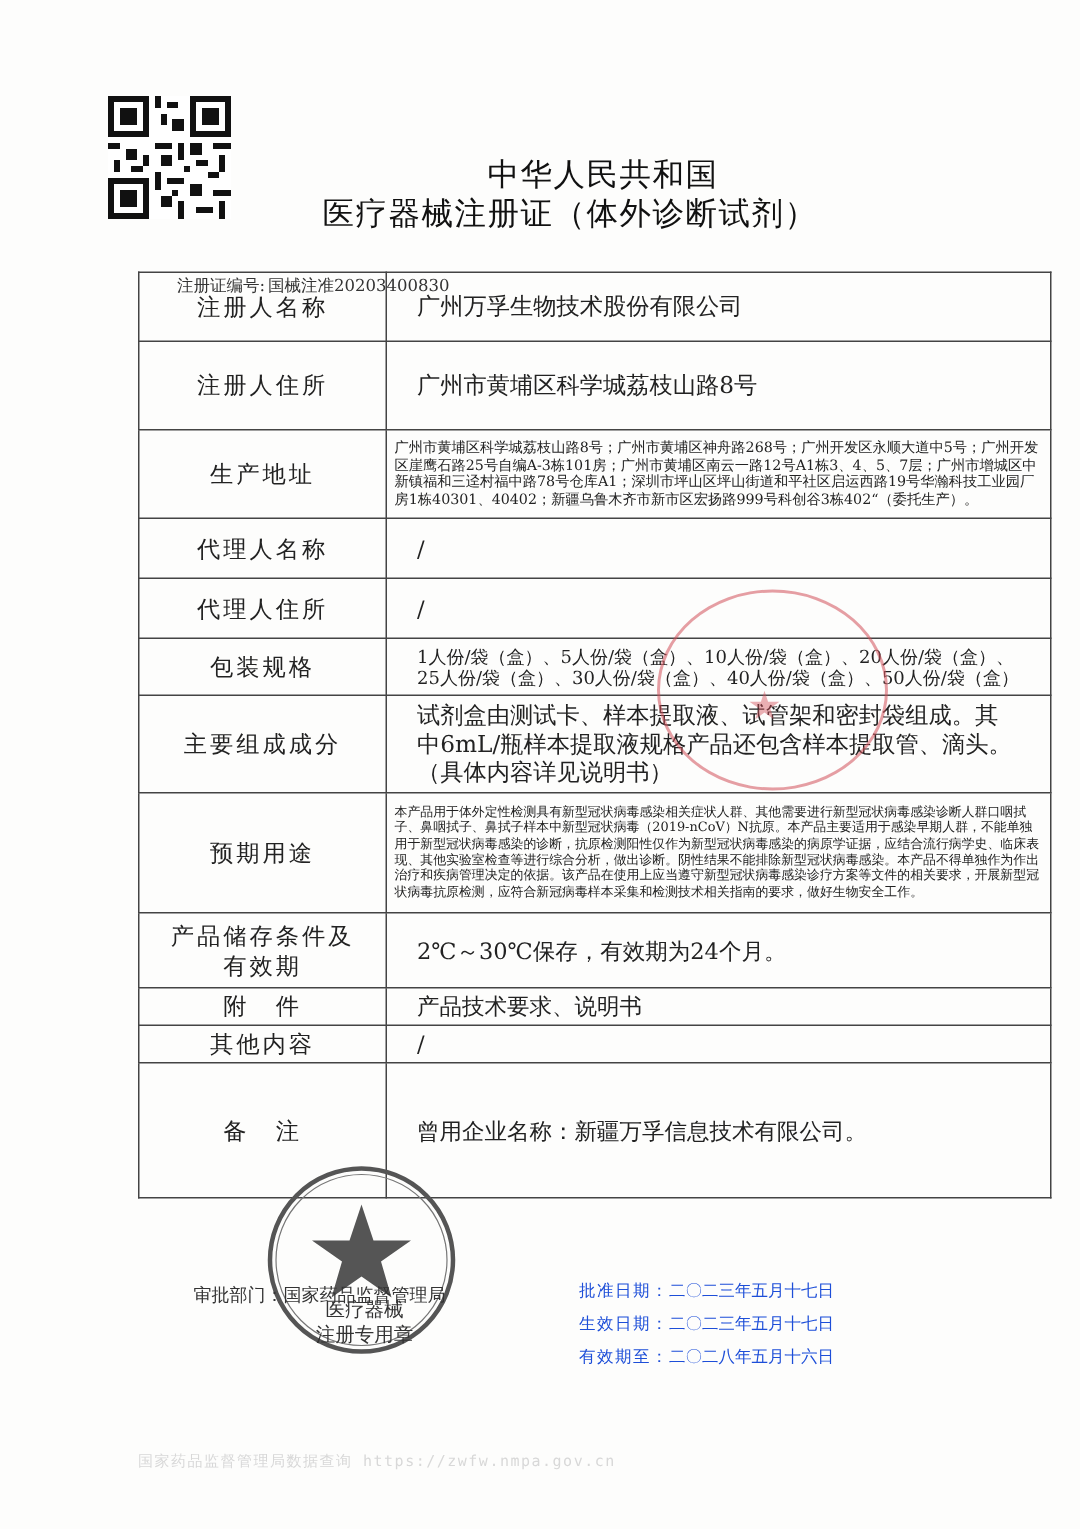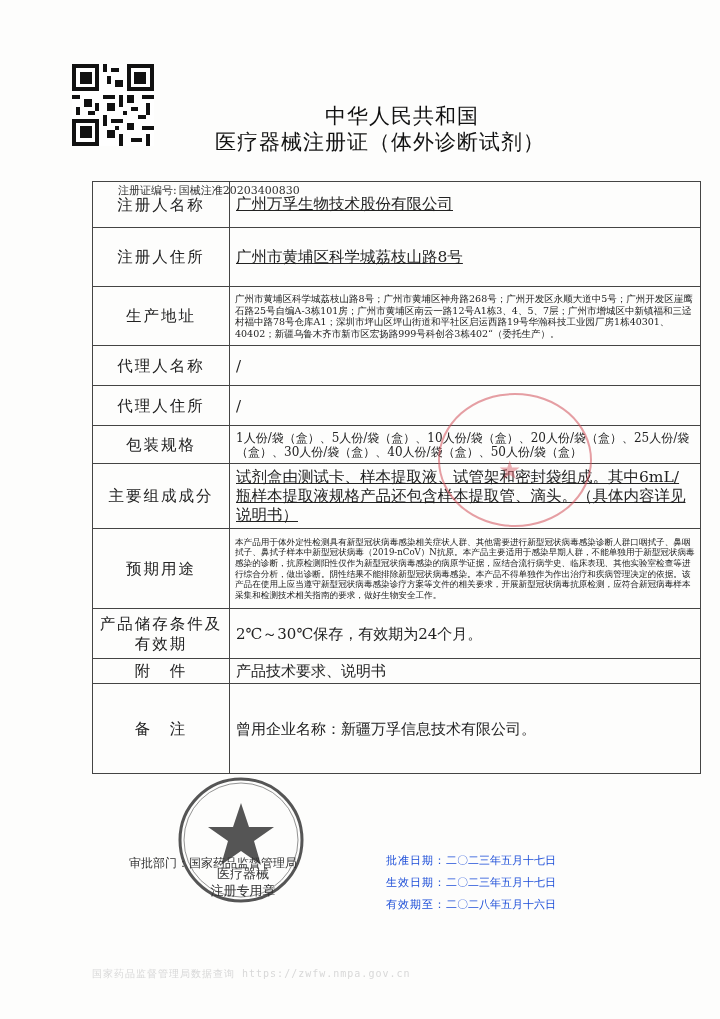--- a/index.html
+++ b/index.html
@@ -11,27 +11,27 @@
   .title { position:absolute; left:0; width:720px; text-align:center;
     font-family:"DejaVu Sans","Liberation Sans",sans-serif; color:#111; }
   .title.l1 { top:102px; font-size:21px; padding-left:60px; box-sizing:border-box; letter-spacing:1px;margin-left:12px; }
   .title.l2 { top:128px; font-size:21px; padding-left:40px; box-sizing:border-box; letter-spacing:1px; }
   .regno { position:absolute; left:118px; top:163px; font-size:11px; color:#333;margin-top:20px; }
   .regno span { margin-right:2px; }
   table.cert {
     position:absolute; left:92px; top:181px; width:609px; border-collapse:collapse;
     table-layout:fixed;
   }
-  table.cert td { border:1.5px solid #444; padding:0 6px; vertical-align:middle; }
+  table.cert td { border:1.5px solid #444; padding:0 20px; vertical-align:middle; }
   td.lbl { width:124px; text-align:center; font-family:"DejaVu Sans","Liberation Sans",sans-serif;
     font-size:15.5px; letter-spacing:2px; color:#222; line-height:20px; }
   td.val { font-size:15px; color:#222; line-height:18px; }
   td.val.small { font-size:9.5px; line-height:11.5px; padding:2px 5px; }
   td.val.mid { font-size:12px; line-height:14px; }
-  td.val.big { font-size:15.5px; line-height:19px;text-decoration:underline; }
+  td.val.big { font-size:15.5px; line-height:19px; }
   td.val.tiny { font-size:8.6px; line-height:10.6px; padding:2px 5px; }
   .foot { position:absolute; font-size:12px; color:#333; }
   .dates { position:absolute; left:386px; top:850px; font-size:11px; color:#1d4ed8; line-height:22px; }
   .dates div span.k { letter-spacing:1px; }
   .watermark { position:absolute; left:92px; top:967px; font-size:10px; color:#d8d8d8; letter-spacing:1px;
     font-family:"DejaVu Sans Mono","Liberation Mono",monospace; }
   .seal-red { position:absolute; left:438px; top:393px; width:150px; height:130px; border:2px solid rgba(210,80,90,0.55);
     border-radius:50%; pointer-events:none; }
   .seal-red-star { position:absolute; left:498px; top:455px; color:rgba(210,80,90,0.45); font-size:26px; }
   .seal-gray { position:absolute; left:176px; top:775px; width:130px; height:130px; }
@@ -124,20 +124,24 @@
     <td class="val tiny">本产品用于体外定性检测具有新型冠状病毒感染相关症状人群、其他需要进行新型冠状病毒感染诊断人群口咽拭子、鼻咽拭子、鼻拭子样本中新型冠状病毒（2019-nCoV）N抗原。本产品主要适用于感染早期人群，不能单独用于新型冠状病毒感染的诊断，抗原检测阳性仅作为新型冠状病毒感染的病原学证据，应结合流行病学史、临床表现、其他实验室检查等进行综合分析，做出诊断。阴性结果不能排除新型冠状病毒感染。本产品不得单独作为作出治疗和疾病管理决定的依据。该产品在使用上应当遵守新型冠状病毒感染诊疗方案等文件的相关要求，开展新型冠状病毒抗原检测，应符合新冠病毒样本采集和检测技术相关指南的要求，做好生物安全工作。</td>
   </tr>
   <tr style="height:50px">
     <td class="lbl">产品储存条件及有效期</td>
     <td class="val">2℃～30℃保存，有效期为24个月。</td>
   </tr>
   <tr style="height:25px">
     <td class="lbl">附　件</td>
     <td class="val">产品技术要求、说明书</td>
   </tr>
+  <tr style="height:25px">
+    <td class="lbl">其他内容</td>
+    <td class="val">/</td>
+  </tr>
   <tr style="height:90px">
     <td class="lbl">备　注</td>
     <td class="val">曾用企业名称：新疆万孚信息技术有限公司。</td>
   </tr>
 </tbody>
   </table>
 
 <div class="seal-red"></div>
 <div class="seal-red-star">★</div>
 

